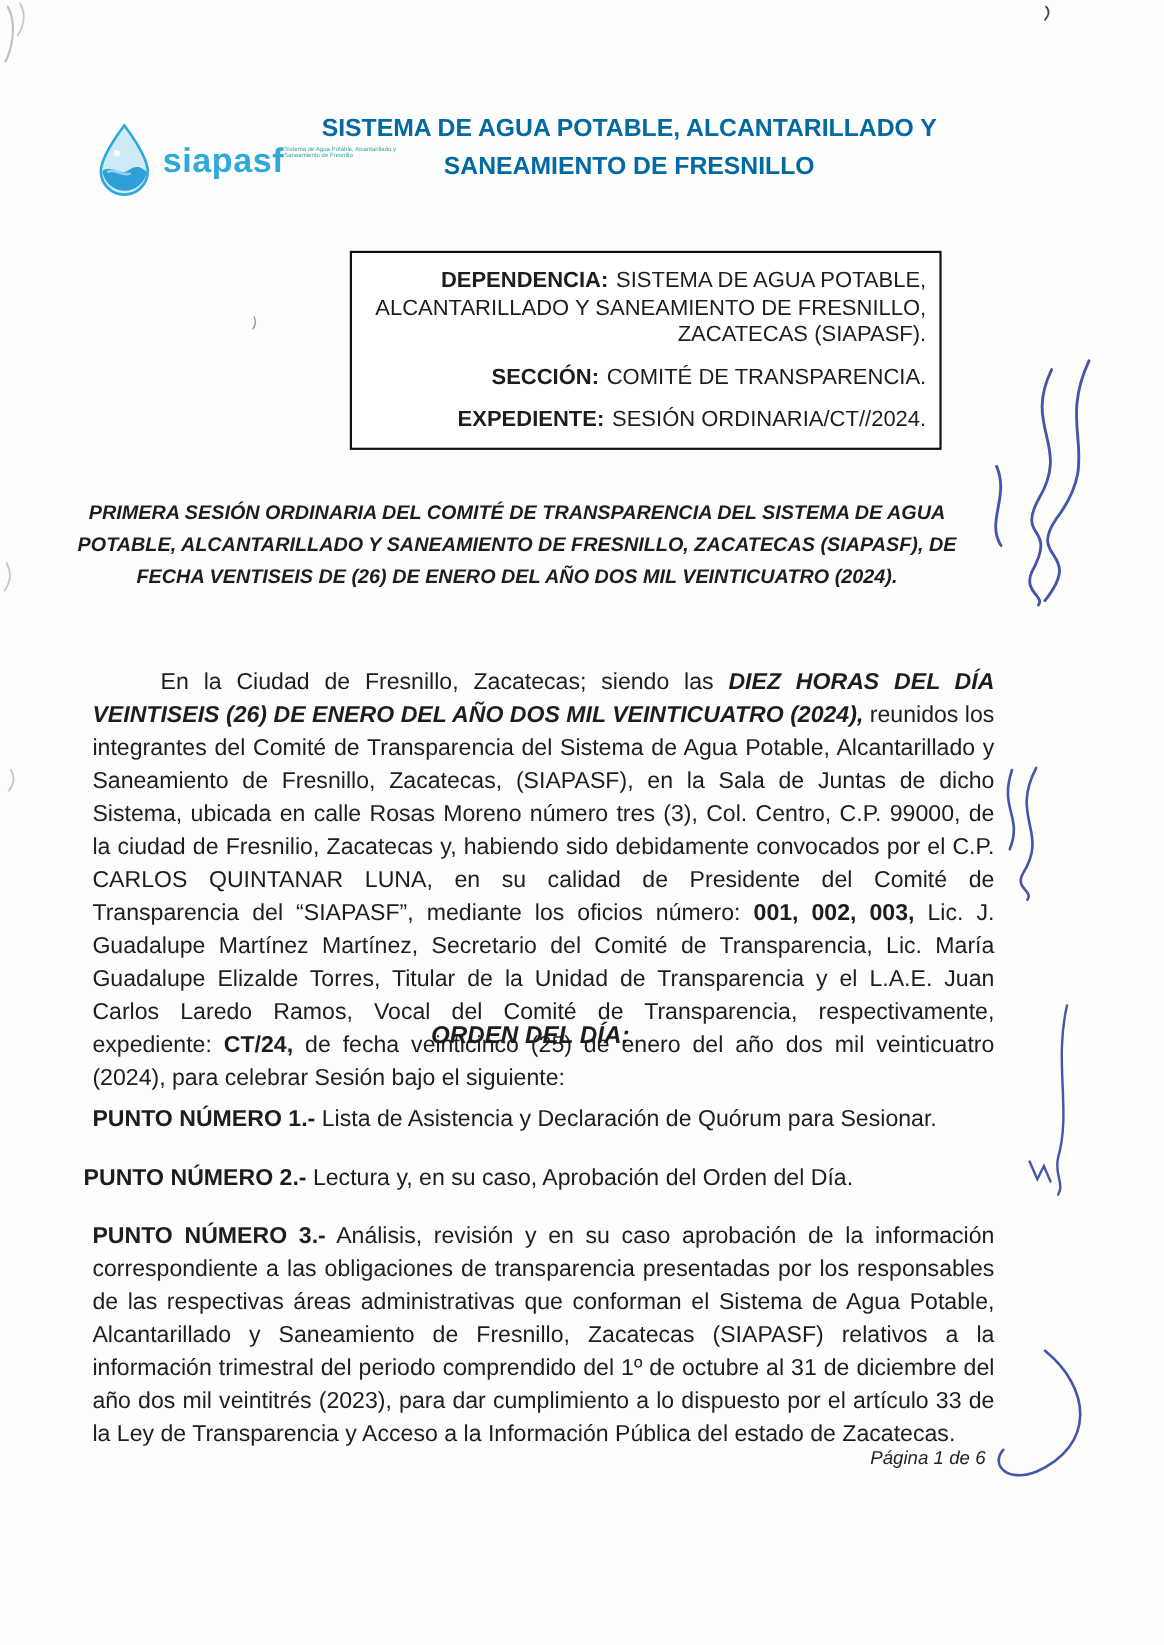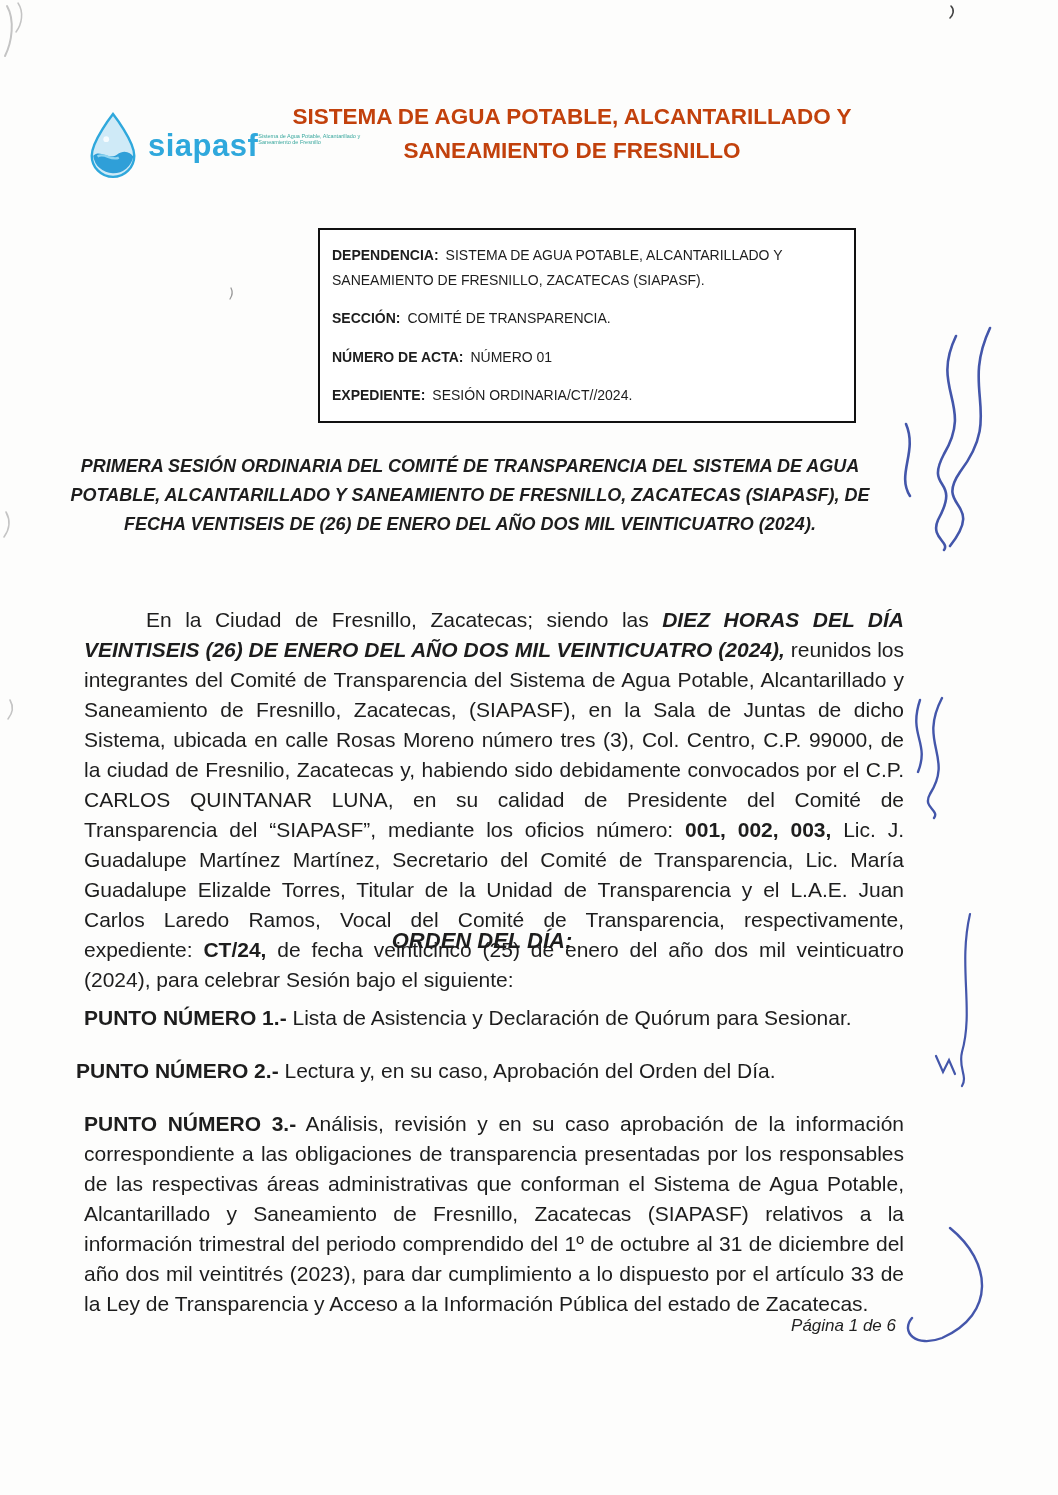--- a/index.html
+++ b/index.html
@@ -8,25 +8,25 @@
     font-family:"Liberation Sans","DejaVu Sans",sans-serif;color:#1d1d1d;
     overflow:hidden;
   }
   .abs{position:absolute;}
   
   .logo{left:84px;top:110px;display:flex;align-items:center;gap:6px;}
   .logo-textcol{display:flex;flex-direction:row;line-height:1;}
   .logo-name{font-size:31px;font-weight:bold;color:#2fa8dc;letter-spacing:.5px;}
   .logo-tagline{font-size:5.5px;color:#3aa89e;margin-top:3px;max-width:120px;line-height:1.2;}
   .doc-title{left:243px;top:100px;width:658px;text-align:center;
-    color:#c2410c;font-weight:bold;font-size:22.5px;line-height:34px;}
+    color:#0369a1;font-weight:bold;font-size:22.5px;line-height:34px;}
   
   .info-box{left:318px;top:228px;width:538px;border:2.5px solid #111;
     box-sizing:border-box;padding:6px 0;background:#fff;}
-  .info-row{padding:7px 12px;font-size:14px;line-height:24.5px;}
+  .info-row{padding:7px 12px;font-size:20px;line-height:24.5px;text-align:right;}
   .info-label{font-weight:bold;margin-right:7px;}
   
   .session-heading{left:60px;top:452px;width:820px;text-align:center;
     font-weight:bold;font-style:italic;font-size:18px;line-height:29px;}
   .para{font-size:21px;line-height:30px;margin-left:12px;}
   .intro{left:72px;top:584px;width:820px;text-align:justify;text-indent:62px;}
   .orden{left:72px;top:928px;width:820px;text-align:center;
     font-weight:bold;font-style:italic;font-size:22px;}
   .punto1{left:72px;top:982px;width:820px;}
   .punto2{left:64px;top:1035px;width:820px;}
@@ -55,23 +55,20 @@
   <div>SISTEMA DE AGUA POTABLE, ALCANTARILLADO Y</div>
   <div>SANEAMIENTO DE FRESNILLO</div>
 </div>
 
 <div class="abs info-box">
   <div class="info-row">
     <span class="info-label">DEPENDENCIA:</span><span>SISTEMA DE AGUA POTABLE, ALCANTARILLADO Y SANEAMIENTO DE FRESNILLO, ZACATECAS (SIAPASF).</span>
   </div>
   <div class="info-row">
     <span class="info-label">SECCIÓN:</span><span>COMITÉ DE TRANSPARENCIA.</span>
-  </div>
-  <div class="info-row">
-    <span class="info-label">NÚMERO DE ACTA:</span><span>NÚMERO 01</span>
   </div>
   <div class="info-row">
     <span class="info-label">EXPEDIENTE:</span><span>SESIÓN ORDINARIA/CT//2024.</span>
   </div>
 </div>
 
 <div class="abs session-heading">PRIMERA SESIÓN ORDINARIA DEL COMITÉ DE TRANSPARENCIA DEL SISTEMA DE AGUA POTABLE, ALCANTARILLADO Y SANEAMIENTO DE FRESNILLO, ZACATECAS (SIAPASF), DE FECHA VENTISEIS DE (26) DE ENERO DEL AÑO DOS MIL VEINTICUATRO (2024).</div>
 
 <p class="abs para intro"><span>En la Ciudad de Fresnillo, Zacatecas; siendo las </span><span style="font-weight: bold; font-style: italic;">DIEZ HORAS DEL DÍA VEINTISEIS (26) DE ENERO DEL AÑO DOS MIL VEINTICUATRO (2024),</span><span> reunidos los integrantes del Comité de Transparencia del Sistema de Agua Potable, Alcantarillado y Saneamiento de Fresnillo, Zacatecas, (SIAPASF), en la Sala de Juntas de dicho Sistema, ubicada en calle Rosas Moreno número tres (3), Col. Centro, C.P. 99000, de la ciudad de Fresnilio, Zacatecas y, habiendo sido debidamente convocados por el C.P. CARLOS QUINTANAR LUNA, en su calidad de Presidente del Comité de Transparencia del “SIAPASF”, mediante los oficios número: </span><span style="font-weight: bold;">001, 002, 003,</span><span> Lic. J. Guadalupe Martínez Martínez, Secretario del Comité de Transparencia, Lic. María Guadalupe Elizalde Torres, Titular de la Unidad de Transparencia y el L.A.E. Juan Carlos Laredo Ramos, Vocal del Comité de Transparencia,  respectivamente, expediente: </span><span style="font-weight: bold;">CT/24,</span><span> de fecha veinticinco (25) de enero del año dos mil veinticuatro (2024), para celebrar Sesión bajo el siguiente:</span></p>
 

